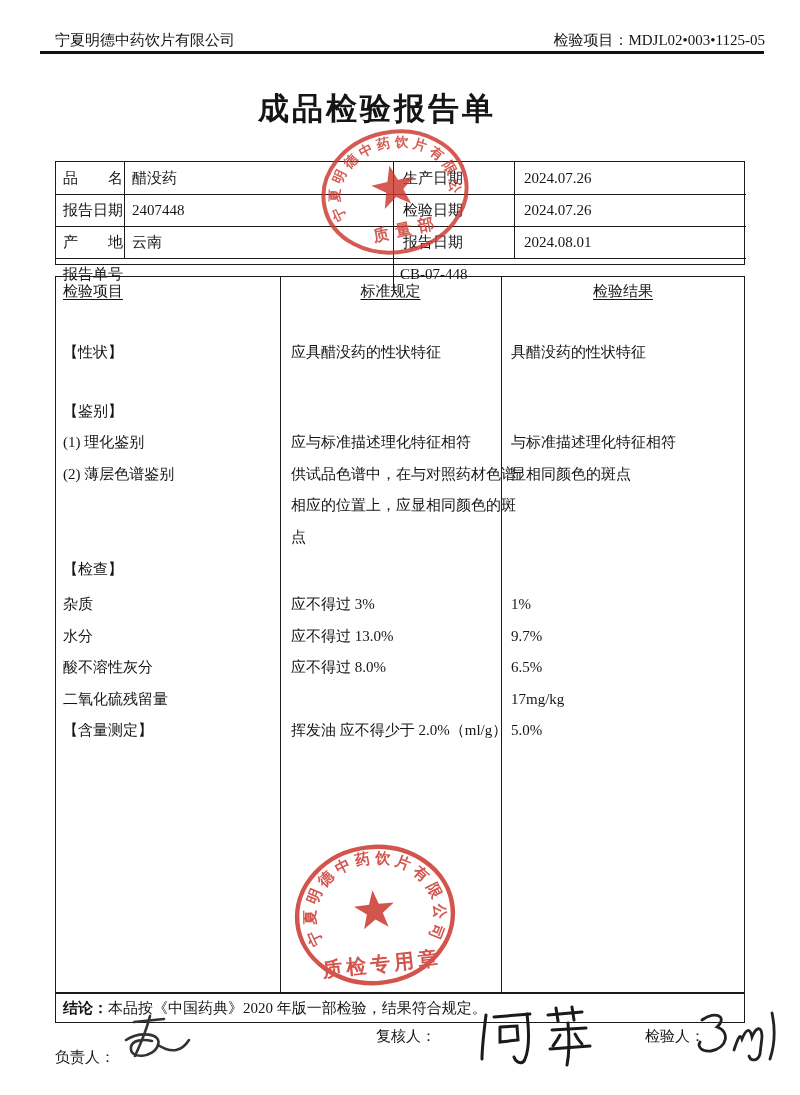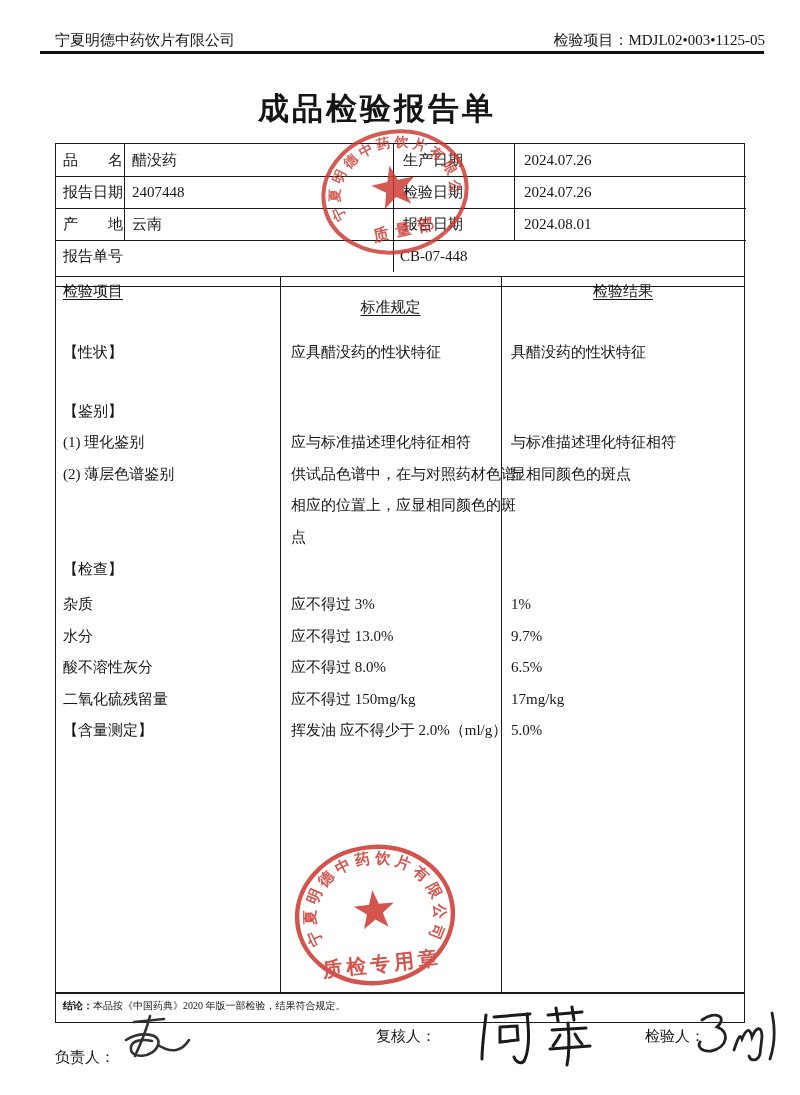--- a/index.html
+++ b/index.html
@@ -17,42 +17,42 @@
   .doc-title { left:0; width:754px; top:88px; text-align:center; font-size:31px;
                font-weight:bold; letter-spacing:3px;font-family:Liberation Mono, monospace; }
   .box { position:absolute; border:1px solid #1a1a1a; }
   .cell-text { position:absolute; font-size:15px; white-space:nowrap; line-height:20px; }
   .mt-row { position:absolute; left:0; width:690px; height:20px; }
   .mt-row span { position:absolute; font-size:15px; white-space:nowrap; line-height:20px; }
   .c1 { left:7px; width:212px; }
   .c2 { left:235px; width:205px; }
   .c3 { left:455px; width:228px; }
   .mt-head span { text-decoration:underline; text-underline-offset:3px; }
-  .h2c { left:224px; width:221px; text-align:center;margin-top:16px; }
+  .h2c { left:224px; width:221px; text-align:center; }
   .h3c { left:445px; width:244px; text-align:center; }
-  .concl-text { font-size:10px; white-space:nowrap; }
+  .concl-text { font-size:15px; white-space:nowrap; }
   .bold { font-weight:bold; }
   .stamp { position:absolute; pointer-events:none; }
   .sig { position:absolute; }
   .footer-label { font-size:15px; white-space:nowrap; }
 </style>
 </head>
 <body>
 
 <div class="page">
 
   <div class="abs hdr-text" style="left:55px;">宁夏明德中药饮片有限公司</div>
   <div class="abs hdr-text" style="right:35px; text-align:right;">
     <span>检验项目：</span><span>MDJL02•003•1125-05</span>
   </div>
   <div class="abs rule-main"></div>
 
   <div class="abs doc-title">成品检验报告单</div>
 
-  <div class="box" style="left:55px; top:143px; width:690px; height:144px;">
+  <div class="box" style="left:55px; top:161px; width:690px; height:104px;">
     <div class="hline" style="left:0; top:32px;  width:690px;"></div>
     <div class="hline" style="left:0; top:64px;  width:690px;"></div>
     <div class="hline" style="left:0; top:96px;  width:690px;"></div>
     <div class="vline" style="left:68px;  top:0; height:96px;"></div>
     <div class="vline" style="left:337px; top:0; height:128px;"></div>
     <div class="vline" style="left:458px; top:0; height:96px;"></div>
 
     <div class="cell-text" style="left:7px;   top:6px;">品　　名</div>
     <div class="cell-text" style="left:76px;  top:6px;">醋没药</div>
     <div class="cell-text" style="left:347px; top:6px;">生产日期</div>
@@ -127,21 +127,20 @@
       <span class="c2">应不得过 13.0%</span>
       <span class="c3">9.7%</span>
     </div>
     <div class="mt-row" style="top:380px;">
       <span class="c1">酸不溶性灰分</span>
       <span class="c2">应不得过 8.0%</span>
       <span class="c3">6.5%</span>
     </div>
     <div class="mt-row" style="top:412px;">
       <span class="c1">二氧化硫残留量</span>
-      <span class="c2">应不得过 150mg/kg</span>
       <span class="c3">17mg/kg</span>
     </div>
     <div class="mt-row" style="top:443px;">
       <span class="c1">【含量测定】</span>
       <span class="c2">挥发油 应不得少于 2.0%（ml/g）</span>
       <span class="c3">5.0%</span>
     </div>
   </div>
 
   <div class="box" style="left:55px; top:993px; width:690px; height:30px;">

